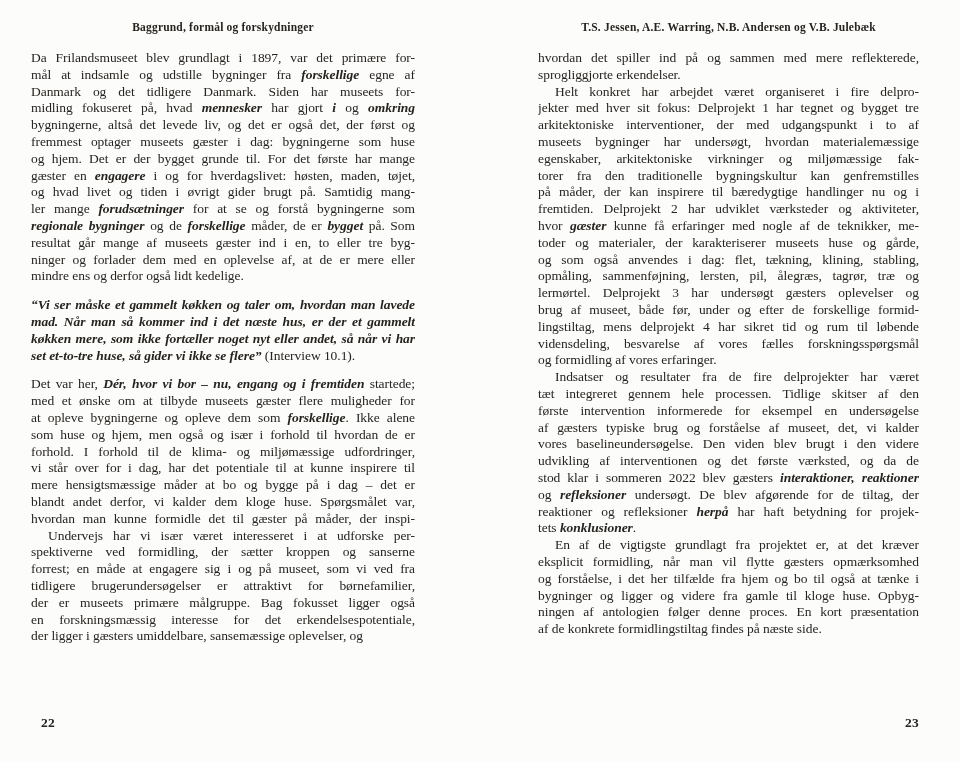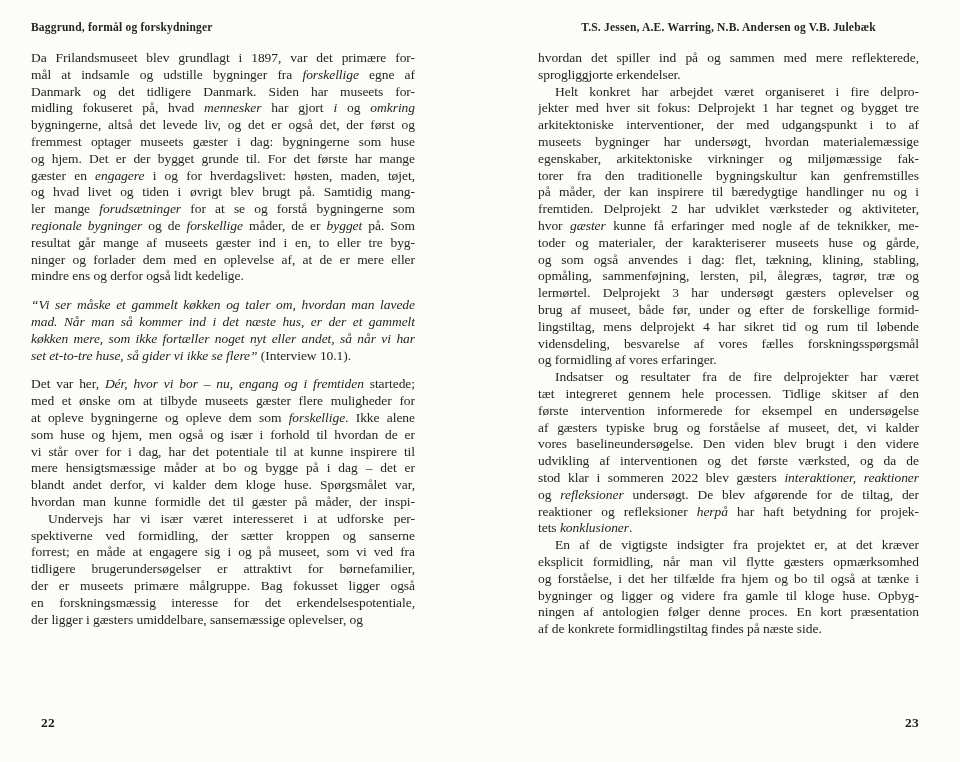--- a/index.html
+++ b/index.html
@@ -12,37 +12,37 @@
   }
   .spread { position: relative; width: 960px; height: 762px; }
   .page { position: absolute; top: 0; height: 762px; }
   .page.left  { left: 31px;  width: 384px; }
   .page.right { left: 538px; width: 381px; }
   .running-header {
     position: absolute; top: 21px; left: 0; width: 100%;
     font-size: 11.5px; font-weight: bold; letter-spacing: 0.2px;
     white-space: nowrap;
   }
-  .page.left  .running-header { text-align: left; }
+  .page.left  .running-header { text-align: center; }
   .page.right .running-header { text-align: center; }
   .body-text { position: absolute; top: 50px; left: 0; width: 100%; }
   .line {
     font-size: 13.5px;
     line-height: 16.8px;
     height: 16.8px;
     overflow: hidden;
     text-align: justify;
     text-align-last: justify;
     letter-spacing: -0.05px;
     white-space: normal;
   }
   .line.last { text-align-last: left; }
   .line.indented { text-indent: 17px; }
   .paragraph.quote, .paragraph.gap { margin-top: 12px; }
-  em { font-style: italic; }
+  em { font-style: italic; font-weight: bold; }
   .page-number {
     position: absolute; top: 715px;
     font-size: 13.5px; font-weight: bold; letter-spacing: 0.3px;
   }
   .page.left  .page-number { left: 0; margin-left: 10px; }
   .page.right .page-number { right: 0; margin-left: 36px; }
 </style>
 </head>
 <body>
 
@@ -52,38 +52,39 @@
     <div class="body-text">
         <div class="paragraph opening">
           <div class="line">Da Frilandsmuseet blev grundlagt i 1897, var det primære for-</div>
           <div class="line">mål at indsamle og udstille bygninger fra <em>forskellige</em> egne af</div>
           <div class="line">Danmark og det tidligere Danmark. Siden har museets for-</div>
           <div class="line">midling fokuseret på, hvad <em>mennesker</em> har gjort <em>i</em> og <em>omkring</em></div>
           <div class="line">bygningerne, altså det levede liv, og det er også det, der først og</div>
           <div class="line">fremmest optager museets gæster i dag: bygningerne som huse</div>
           <div class="line">og hjem. Det er der bygget grunde til. For det første har mange</div>
           <div class="line">gæster en <em>engagere</em> i og for hverdagslivet: høsten, maden, tøjet,</div>
-          <div class="line">og hvad livet og tiden i øvrigt blev brugt på. Samtidig mang-</div>
+          <div class="line">og hvad livet og tiden i øvrigt gider brugt på. Samtidig mang-</div>
           <div class="line">ler mange <em>forudsætninger</em> for at se og forstå bygningerne som</div>
           <div class="line"><em>regionale bygninger</em> og de <em>forskellige</em> måder, de er <em>bygget</em> på. Som</div>
           <div class="line">resultat går mange af museets gæster ind i en, to eller tre byg-</div>
           <div class="line">ninger og forlader dem med en oplevelse af, at de er mere eller</div>
           <div class="line last">mindre ens og derfor også lidt kedelige.</div>
         </div>
         <div class="paragraph quote">
           <div class="line"><em>“Vi ser måske et gammelt køkken og taler om, hvordan man lavede</em></div>
           <div class="line"><em>mad. Når man så kommer ind i det næste hus, er der et gammelt</em></div>
           <div class="line"><em>køkken mere, som ikke fortæller noget nyt eller andet, så når vi har</em></div>
           <div class="line last"><em>set et-to-tre huse, så gider vi ikke se flere”</em> (Interview 10.1).</div>
         </div>
         <div class="paragraph gap">
           <div class="line">Det var her, <em>Dér, hvor vi bor – nu, engang og i fremtiden</em> startede;</div>
           <div class="line">med et ønske om at tilbyde museets gæster flere muligheder for</div>
           <div class="line">at opleve bygningerne og opleve dem som <em>forskellige</em>. Ikke alene</div>
           <div class="line">som huse og hjem, men også og især i forhold til hvordan de er</div>
+          <div class="line">forhold. I forhold til de klima- og miljømæssige udfordringer,</div>
           <div class="line">vi står over for i dag, har det potentiale til at kunne inspirere til</div>
           <div class="line">mere hensigtsmæssige måder at bo og bygge på i dag – det er</div>
           <div class="line">blandt andet derfor, vi kalder dem kloge huse. Spørgsmålet var,</div>
           <div class="line">hvordan man kunne formidle det til gæster på måder, der inspi-</div>
         </div>
         <div class="paragraph indent">
           <div class="line indented">Undervejs har vi især været interesseret i at udforske per-</div>
           <div class="line">spektiverne ved formidling, der sætter kroppen og sanserne</div>
           <div class="line">forrest; en måde at engagere sig i og på museet, som vi ved fra</div>
           <div class="line">tidligere brugerundersøgelser er attraktivt for børnefamilier,</div>
@@ -127,21 +128,21 @@
           <div class="line">første intervention informerede for eksempel en undersøgelse</div>
           <div class="line">af gæsters typiske brug og forståelse af museet, det, vi kalder</div>
           <div class="line">vores baselineundersøgelse. Den viden blev brugt i den videre</div>
           <div class="line">udvikling af interventionen og det første værksted, og da de</div>
           <div class="line">stod klar i sommeren 2022 blev gæsters <em>interaktioner, reaktioner</em></div>
           <div class="line">og <em>refleksioner</em> undersøgt. De blev afgørende for de tiltag, der</div>
           <div class="line">reaktioner og refleksioner <em>herpå</em> har haft betydning for projek-</div>
           <div class="line last">tets <em>konklusioner</em>.</div>
         </div>
         <div class="paragraph indent">
-          <div class="line indented">En af de vigtigste indsigter fra projektet er, at det kræver</div>
+          <div class="line indented">En af de vigtigste grundlagt fra projektet er, at det kræver</div>
           <div class="line">eksplicit formidling, når man vil flytte gæsters opmærksomhed</div>
           <div class="line">og forståelse, i det her tilfælde fra hjem og bo til også at tænke i</div>
           <div class="line">bygninger og ligger og videre fra gamle til kloge huse. Opbyg-</div>
           <div class="line">ningen af antologien følger denne proces. En kort præsentation</div>
           <div class="line last">af de konkrete formidlingstiltag findes på næste side.</div>
         </div>
       </div>
     <div class="page-number">23</div>
   </div>
 </div>

